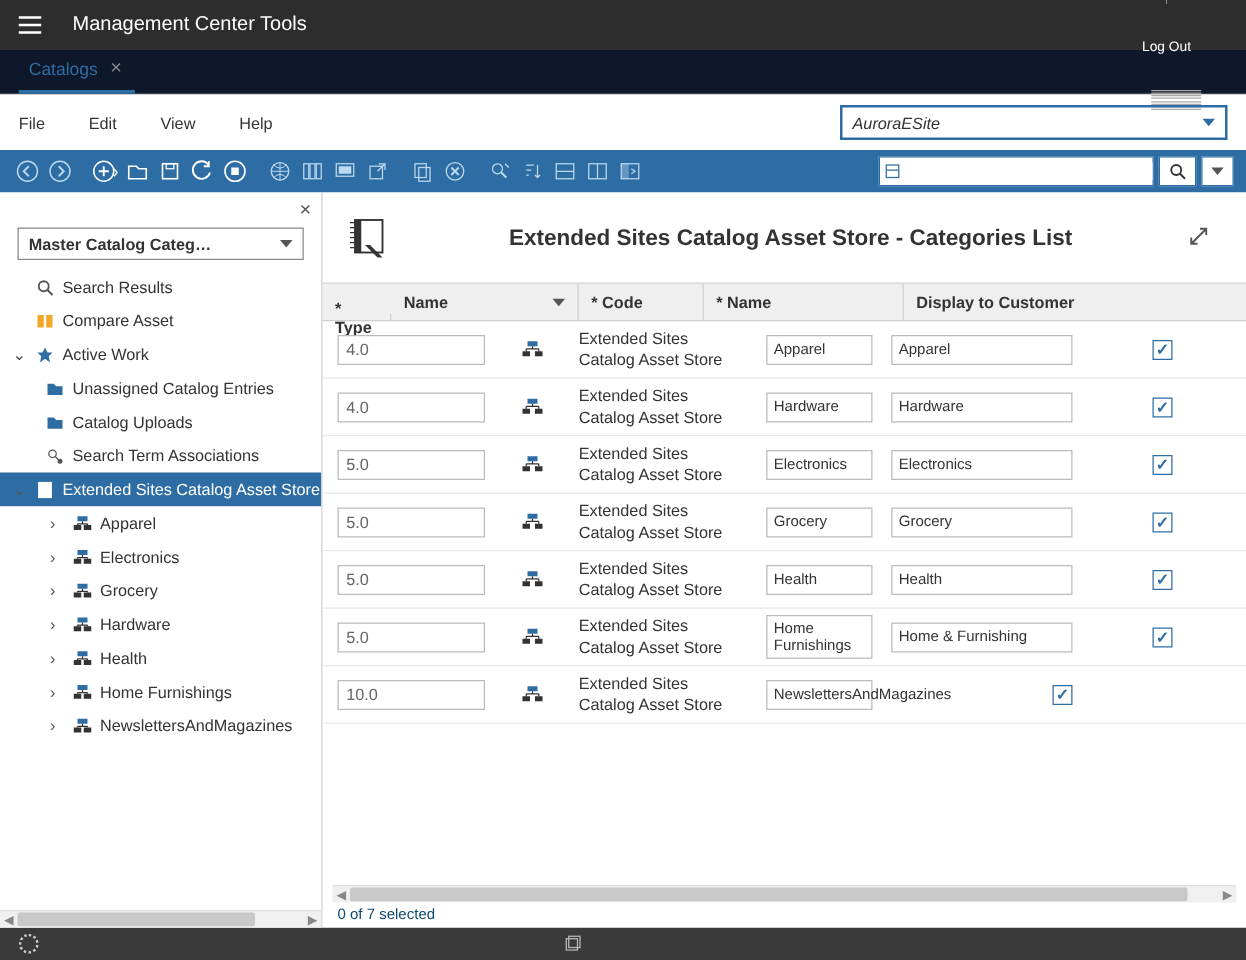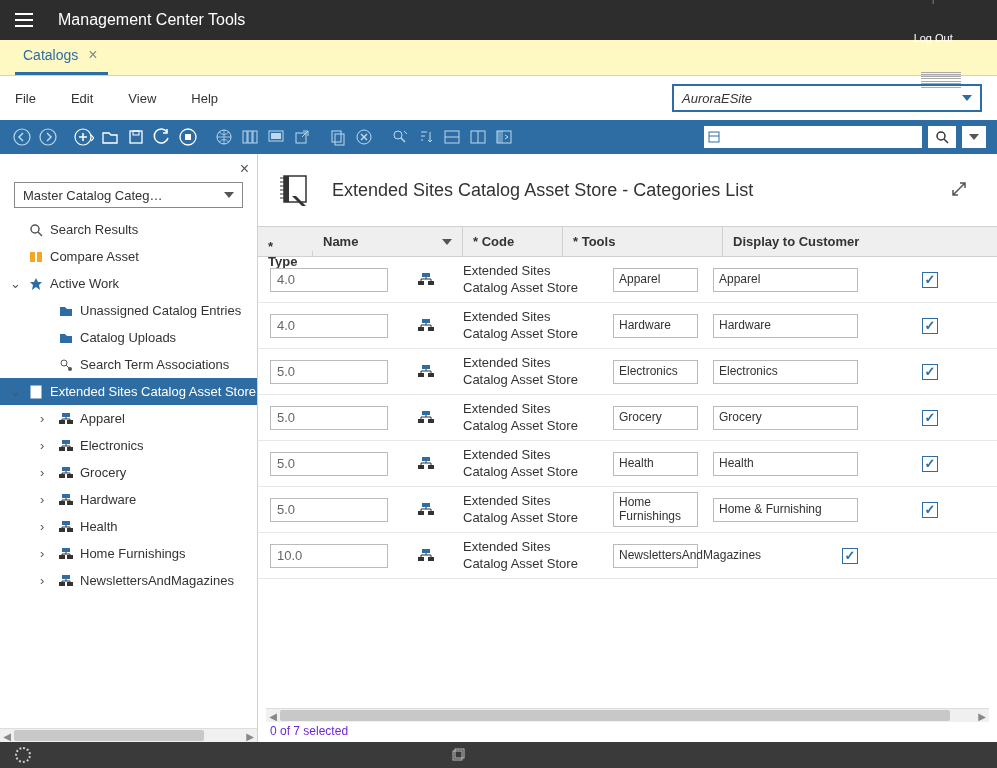--- a/index.html
+++ b/index.html
@@ -9,21 +9,21 @@
 .top-header { background: #2d2d2d; color: #fff; height: 40px; display: flex; align-items: center; padding: 0 15px; }
 .hamburger { width: 18px; height: 14px; margin-right: 25px; cursor: pointer; display: flex; flex-direction: column; justify-content: space-between; }
 .hamburger span { height: 2px; background: #fff; }
 .top-title { font-size: 16px; font-weight: 300; flex: 1; }
 .top-right { display: flex; align-items: center; gap: 28px; font-size: 11px; flex-direction: column; }
 .top-right .sep { color: #888; }
 .ibm-logo { width: 40px; height: 16px; margin-left: 15px; display: flex; flex-direction: column; justify-content: space-between; }
 .ibm-logo div { height: 1px; background: #aaa; }
 
 
-.tab-strip { height: 36px; border-bottom: 1px solid #d0d0d0; display: flex; align-items: flex-end; padding-left: 15px; background: #fef9c3; }
+.tab-strip { height: 36px; border-bottom: 1px solid #d0d0d0; display: flex; align-items: flex-end; padding-left: 15px; background: #0f172a; }
 .tab { padding: 8px 10px 8px 8px; color: #2e6da4; border-bottom: 3px solid #2e6da4; display: flex; align-items: center; gap: 10px; font-size: 14px; }
 .tab .close-x { color: #888; font-size: 16px; cursor: pointer; }
 
 
 .menu-bar { height: 44px; display: flex; align-items: center; padding: 0 15px; gap: 35px; background: #fff; }
 .menu-bar .menu-item { cursor: pointer; }
 .store-select { margin-left: auto; width: 310px; height: 28px; border: 2px solid #2e6da4; display: flex; align-items: center; padding: 0 8px; justify-content: space-between; cursor: pointer; font-style: italic; }
 
 
 .toolbar { height: 34px; background: #2e6da4; display: flex; align-items: center; padding: 0 10px; gap: 2px; }
@@ -34,38 +34,38 @@
 .tb-spacer { flex:1; }
 .tb-search { background: #fff; width: 220px; height: 24px; display: flex; align-items: center; border: 1px solid #2e6da4; }
 .tb-search input { border: none; flex: 1; padding: 0 6px; font-size: 12px; outline: none; }
 .tb-search-btn { width: 30px; height: 24px; background: #fff; display: flex; align-items: center; justify-content: center; border: 1px solid #2e6da4; margin-left: 2px; cursor:pointer;}
 .tb-caret-btn { width: 26px; height: 24px; background: #fff; display: flex; align-items: center; justify-content: center; border: 1px solid #2e6da4; margin-left: 2px; cursor:pointer;}
 
 
 .workspace { display: flex; height: 588px; }
 .sidebar { width: 258px; border-right: 1px solid #d0d0d0; display: flex; flex-direction: column; position: relative; background:#fff;}
 .sidebar-close { position: absolute; top: 6px; right: 8px; color: #555; font-size: 16px; cursor:pointer; }
-.catalog-select { margin: 28px 14px 8px 14px; border: 1px solid #888; height: 26px; display: flex; align-items: center; justify-content: space-between; padding: 0 8px; cursor:pointer; font-size:13px;}
+.catalog-select { margin: 28px 14px 8px 14px; border: 1px solid #888; height: 26px; display: flex; align-items: center; justify-content: space-between; padding: 0 8px; cursor:pointer; font-size:13px;font-weight:bold;}
 .tree { flex: 1; overflow: hidden; font-size: 13px; }
 .tree-item { height: 27px; display: flex; align-items: center; padding-left: 10px; gap: 6px; cursor:pointer; white-space: nowrap; overflow: hidden; }
-.tree-item.indent1 { padding-left: 40px; }
+.tree-item.indent1 { padding-left: 18px; }
 .tree-item.indent2 { padding-left: 40px; }
 .tree-item.selected { background: #2e6da4; color: #fff; }
 .tree-icon { width: 16px; height: 16px; display:flex; align-items:center; justify-content:center; }
 .tree-expand { width: 12px; color: #555; }
 .sidebar-hscroll { height: 14px; background: #f0f0f0; border-top: 1px solid #ddd; position: relative; }
 .sidebar-hscroll .thumb { position: absolute; left: 14px; top: 1px; width: 190px; height: 11px; background: #c8c8c8; border-radius: 2px; }
 .sidebar-hscroll .arr { position:absolute; top:0; width:14px; height:14px; display:flex; align-items:center; justify-content:center; color:#888; font-size:10px;}
 .sidebar-hscroll .arr.l{left:0;} .sidebar-hscroll .arr.r{right:0;}
 
 
 .main { flex: 1; display: flex; flex-direction: column; background: #fff; }
 .content-header { height: 72px; display: flex; align-items: center; padding: 0 30px 0 20px; gap: 18px; }
 .content-header .title-icon { width: 36px; height: 36px; }
-.content-header h2 { font-size: 18px; font-weight: 400; flex: 1; }
+.content-header h2 { font-size: 18px; font-weight: 700; flex: 1; text-align: center; }
 .expand-arrow { cursor:pointer; color:#555; }
 
 
 .table-wrap { flex:1; overflow:hidden; display:flex; flex-direction:column; border-top: 1px solid #d0d0d0;}
 .thead { display: flex; background: #efefef; height: 30px; border-bottom: 1px solid #d0d0d0; }
 .th { display: flex; align-items: center; padding: 0 10px; font-weight: bold; border-right: 1px solid #d0d0d0; font-size:13px;}
 .th.seq { width: 140px; padding-left: 25px;} .th.type { width: 55px; margin-top: 24px; } .th.store { width: 150px; justify-content:space-between;} .th.code { width: 100px; } .th.name { width: 160px; } .th.disp { flex: 1; border-right:none;}
 .tbody { flex:1; overflow:hidden; }
 .trow { display: flex; min-height: 46px; align-items: center; border-bottom: 1px solid #e8e8e8; padding: 4px 0; }
 .td { padding: 0 10px; font-size: 13px; }
@@ -74,21 +74,21 @@
 .td.seq .cell-input { width: 118px; }
 .td.code .cell-input { width: 85px; color:#333; line-height:1.1; font-size:12px; height:auto; min-height:24px; padding:3px 5px; flex-direction:column; align-items:flex-start; justify-content:center;}
 .td.name .cell-input { width: 145px; color:#333; line-height:1.1; font-size:12px; height:auto; min-height:24px; padding:3px 5px; flex-direction:column; align-items:flex-start; justify-content:center;}
 .checkbox { width: 16px; height: 16px; border: 1px solid #2e6da4; display:flex; align-items:center; justify-content:center; color:#2e6da4; font-size:13px; font-weight:bold; cursor:pointer;}
 .type-icon svg { display:block; }
 
 .table-hscroll { height: 14px; background: #f0f0f0; border-top: 1px solid #ddd; position: relative; margin: 0 8px;}
 .table-hscroll .thumb { position: absolute; left: 14px; top: 1px; width: 670px; height: 11px; background: #c8c8c8; border-radius: 2px; }
 .table-hscroll .arr { position:absolute; top:0; width:14px; height:14px; display:flex; align-items:center; justify-content:center; color:#888; font-size:10px;}
 .table-hscroll .arr.l{left:0;} .table-hscroll .arr.r{right:0;}
-.status-bar { height: 20px; padding: 2px 12px; color: #6d28d9; font-size: 12px; }
+.status-bar { height: 20px; padding: 2px 12px; color: #0c4a6e; font-size: 12px; }
 
 
 .bottom-bar { height: 26px; background: #3a3a3a; display: flex; align-items: center; padding: 0 15px; gap: 420px;}
 .spinner { width:16px; height:16px; border: 2px dotted #ccc; border-radius:50%; }
 .restore-icon { color:#bbb; cursor:pointer; }
 
 .chev-down { width:0;height:0;border-left:5px solid transparent;border-right:5px solid transparent;border-top:6px solid #555;}
 .chev-down.blue{ border-top-color:#2e6da4;}
 </style>
 </head>
@@ -458,21 +458,21 @@
     </div>
 
     <div class="table-wrap">
       <div class="thead">
         <div class="th type">* Type</div>
         <div class="th store">
             <span>Name</span>
             <span class="chev-down"></span>
           </div>
         <div class="th code">* Code</div>
-        <div class="th name">* Tools</div>
+        <div class="th name">* Name</div>
         <div class="th disp">Display to Customer</div>
       </div>
       <div class="tbody" id="tbody">
           <div class="trow">
             <div class="td seq">
               <div class="cell-input">4.0</div>
             </div>
             <div class="td type">
               <span class="type-icon">
                 <svg width="18" height="16">

